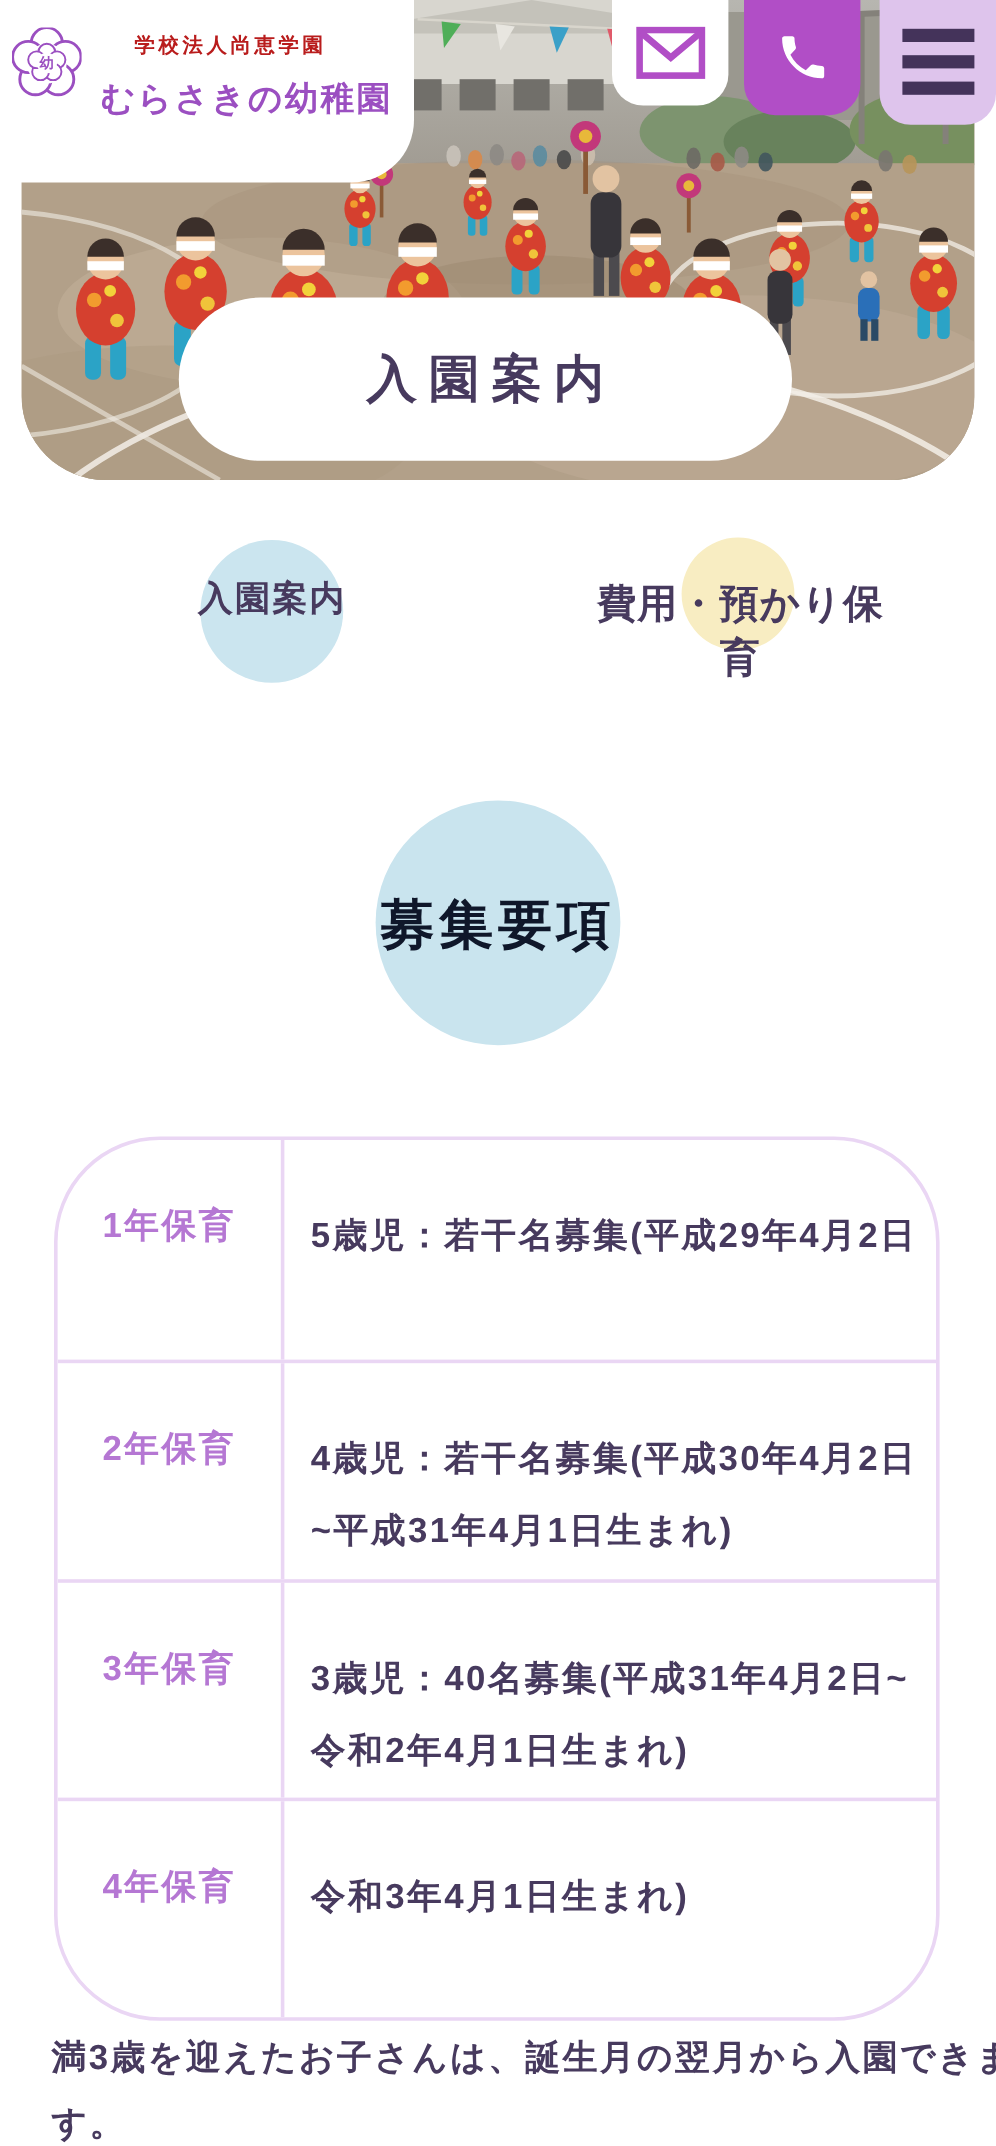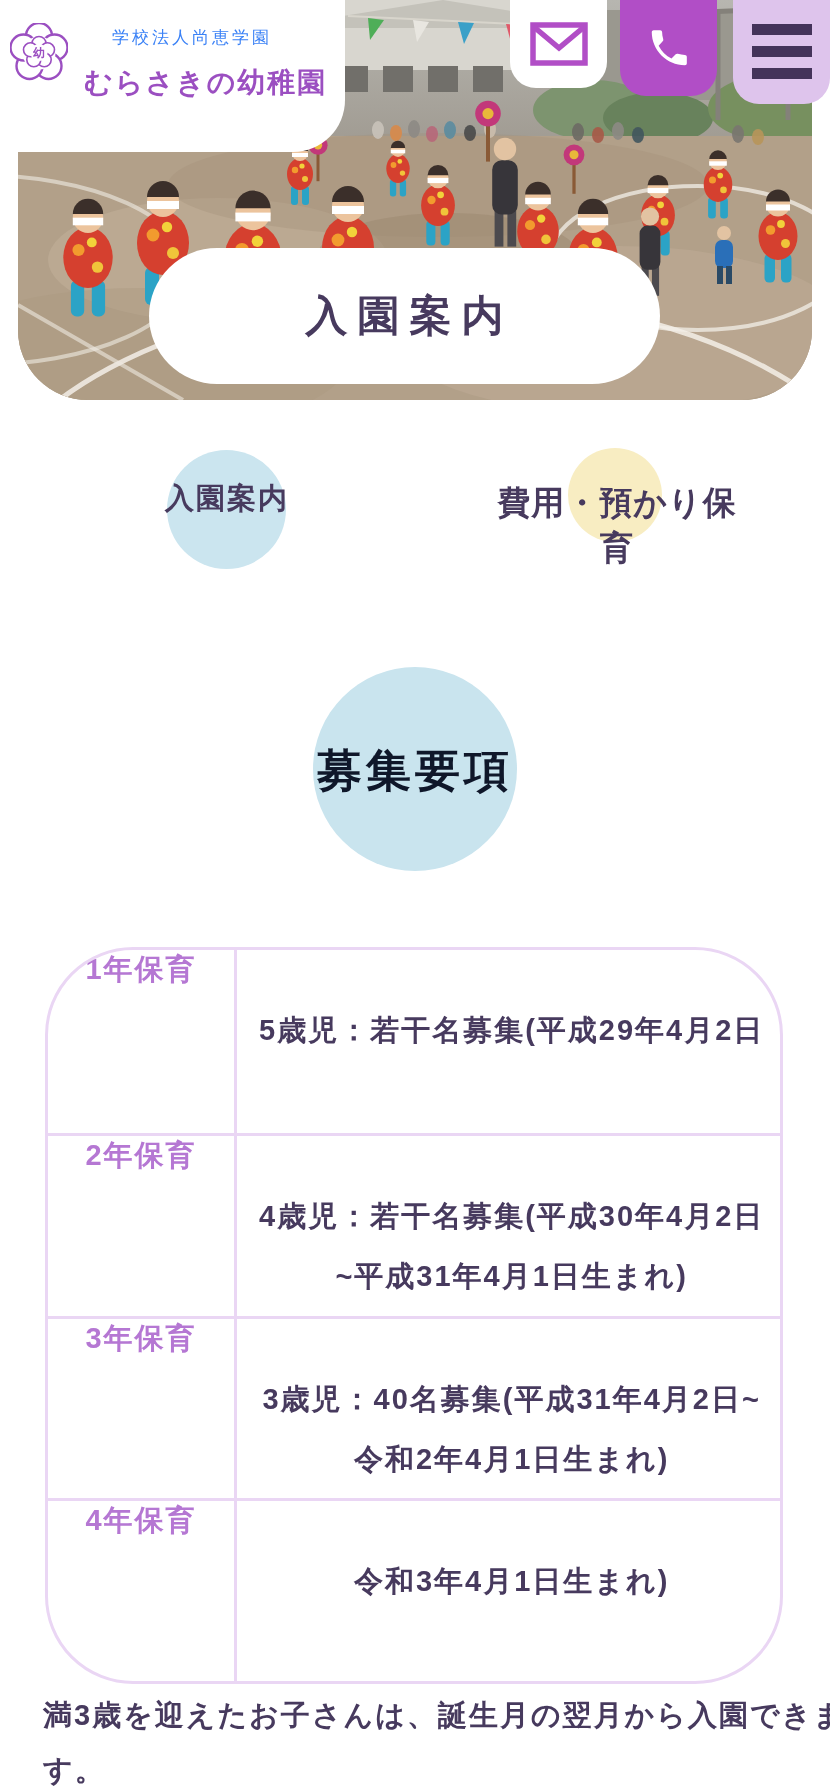--- a/index.html
+++ b/index.html
@@ -15,21 +15,21 @@
   }
   .hero svg{display:block;}
   
   .logo-panel{
     position:absolute;left:0;top:0;width:345px;height:152px;
     background:#ffffff;border-radius:0 0 52px 0;cursor:pointer;
   }
   .logo-flower{position:absolute;left:10px;top:23px;width:58px;height:62px;}
   .corp-name{
     position:absolute;left:112px;top:26px;width:220px;
-    font-size:17px;font-weight:400;letter-spacing:3px;color:#3b82f6;
+    font-size:17px;font-weight:700;letter-spacing:3px;color:#b91c1c;
   }
   .school-name{
     position:absolute;left:84px;top:64px;width:255px;
     font-size:28px;font-weight:800;letter-spacing:2px;color:#9b4fc1;
   }
   
   .hdr-btn{position:absolute;top:0;cursor:pointer;display:flex;align-items:center;justify-content:center;}
   .btn-mail{left:510px;width:97px;height:88px;background:#ffffff;border-radius:0 0 26px 26px;}
   .btn-phone{left:620px;width:97px;height:96px;background:#b14ec6;border-radius:0 0 26px 26px;}
   .btn-menu{left:733px;width:97px;height:104px;background:#dec4ec;border-radius:0 0 26px 26px;}
@@ -65,28 +65,28 @@
   
   .rec-table{
     position:absolute;left:45px;top:947px;width:738px;height:737px;
     border:3px solid #ead6f4;border-radius:88px;box-sizing:border-box;
     display:grid;grid-template-rows:repeat(4,1fr);overflow:hidden;background:#fff;
   }
   .t-row{display:grid;grid-template-columns:189px 1fr;box-sizing:border-box;}
   .t-row + .t-row{border-top:3px solid #ead6f4;}
   .cell-term{
     border-right:3px solid #ead6f4;box-sizing:border-box;
-    text-align:center;
+    padding-top:52px;text-align:center;
     font-size:29px;font-weight:800;letter-spacing:2px;color:#b577d3;
   }
   .cell-desc{
     box-sizing:border-box;padding:50px 16px 0 22px;
     font-size:29px;font-weight:700;letter-spacing:2px;color:#473a5e;line-height:60px;
   }
-  .cell-desc div{white-space:nowrap;text-align:center;}
+  .cell-desc div{white-space:nowrap;}
   
   .note{
     position:absolute;left:43px;top:1688px;width:760px;
     font-size:29px;font-weight:700;letter-spacing:2px;color:#473a5e;line-height:55px;
   }
   .note div{white-space:nowrap;}
 </style>
 </head>
 <body>
 

